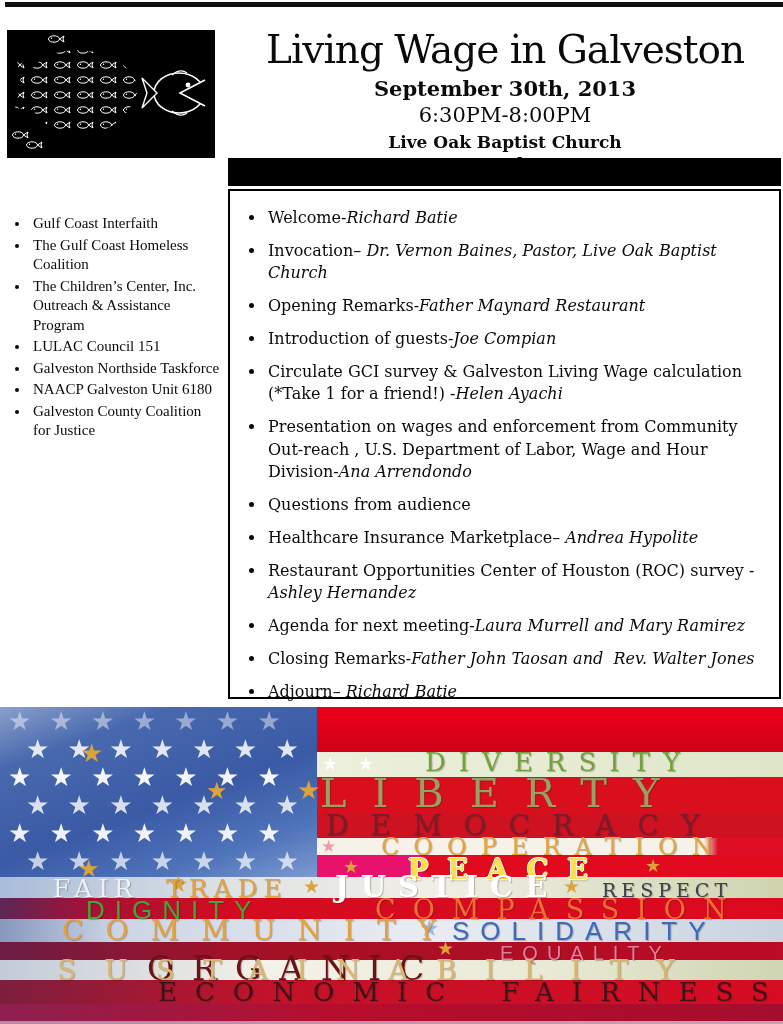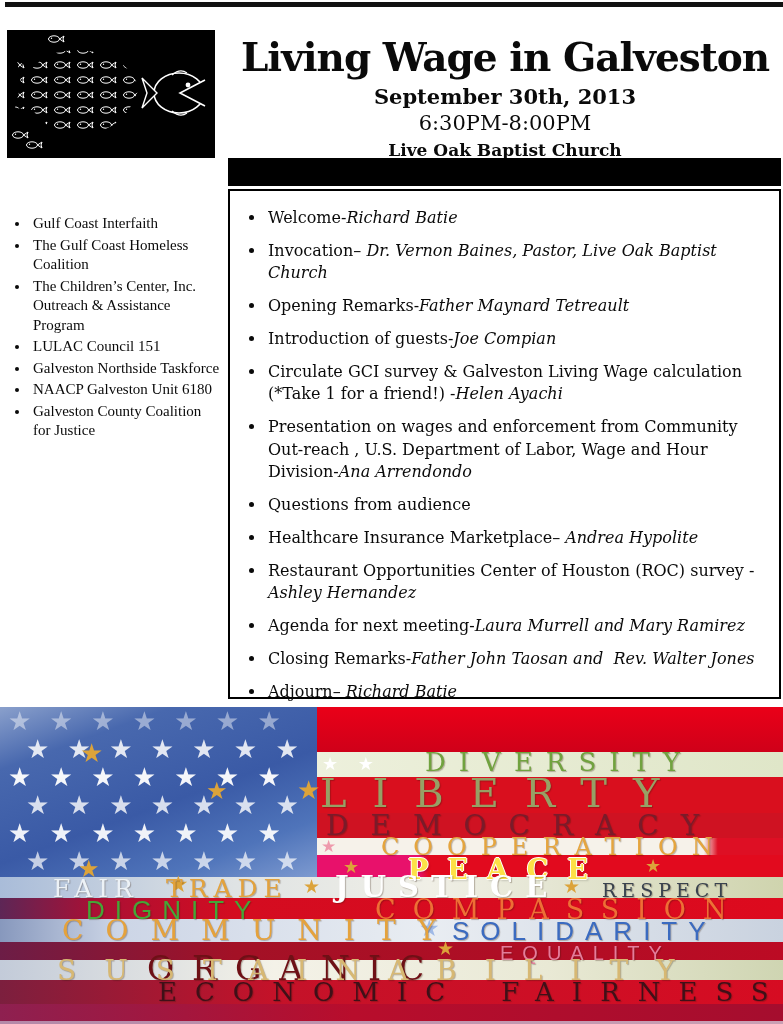--- a/index.html
+++ b/index.html
@@ -8,21 +8,21 @@
 
   
   .top-bar{position:absolute;left:5px;top:2px;width:778px;height:5px;background:#111;}
 
   
   .logo-box{position:absolute;left:7px;top:30px;width:208px;height:128px;background:#000;}
   .logo-box svg{display:block;}
 
   
   .header-text{position:absolute;left:230px;top:30px;width:550px;text-align:center;}
-  .title{font-size:39px;font-weight:bold;line-height:1.0;letter-spacing:-1px;margin-top:8px;}
+  .title{font-size:39px;font-weight:normal;line-height:1.0;letter-spacing:-1px;}
   .date{font-size:21px;font-weight:bold;margin-top:7px;}
   .time{font-size:21px;font-weight:normal;margin-top:2px;}
   .venue{font-size:17px;font-weight:bold;margin-top:5px;}
   .address{font-size:17px;font-weight:bold;margin-top:2px;}
 
   
   .supporters{position:absolute;left:0;top:190px;width:228px;}
   .supporters h2{margin:0;text-align:center;font-size:25px;font-weight:bold;letter-spacing:0;}
   .supporters ul{margin:24px 0 0 0;padding:0 6px 0 30px;list-style:disc;font-family:Liberation Serif, serif;}
   .supporters li{font-size:15px;line-height:1.3;margin-bottom:2px;padding-left:3px;}
@@ -164,21 +164,21 @@
       <li>Galveston County Coalition for Justice</li>
     </ul>
   </div>
 
   <div class="agenda">
     <div class="agenda-header"></div>
     <div class="agenda-body">
       <ul>
         <li><span>Welcome-</span><em>Richard Batie</em></li>
         <li><span>Invocation– </span><em>Dr. Vernon Baines, Pastor, Live Oak Baptist Church</em></li>
-        <li><span>Opening Remarks-</span><em>Father Maynard Tetreault</em></li>
+        <li><span>Opening Remarks-</span><em>Father Maynard Restaurant</em></li>
         <li><span>Introduction of guests-</span><em>Joe Compian</em></li>
         <li><span>Circulate GCI survey &amp; Galveston Living Wage calculation (*Take 1 for a friend!) -</span><em>Helen Ayachi</em></li>
         <li><span>Presentation on wages and enforcement from Community Out-reach , U.S. Department of Labor, Wage and Hour Division-</span><em>Ana Arrendondo</em></li>
         <li><span>Questions from audience</span><em></em></li>
         <li><span>Healthcare Insurance Marketplace– </span><em>Andrea Hypolite</em></li>
         <li><span>Restaurant Opportunities Center of Houston (ROC) survey - </span><em>Ashley Hernandez</em></li>
         <li><span>Agenda for next meeting-</span><em>Laura Murrell and Mary Ramirez</em></li>
         <li><span>Closing Remarks-</span><em>Father John Taosan and  Rev. Walter Jones</em></li>
         <li><span>Adjourn– </span><em>Richard Batie</em></li>
       </ul>

